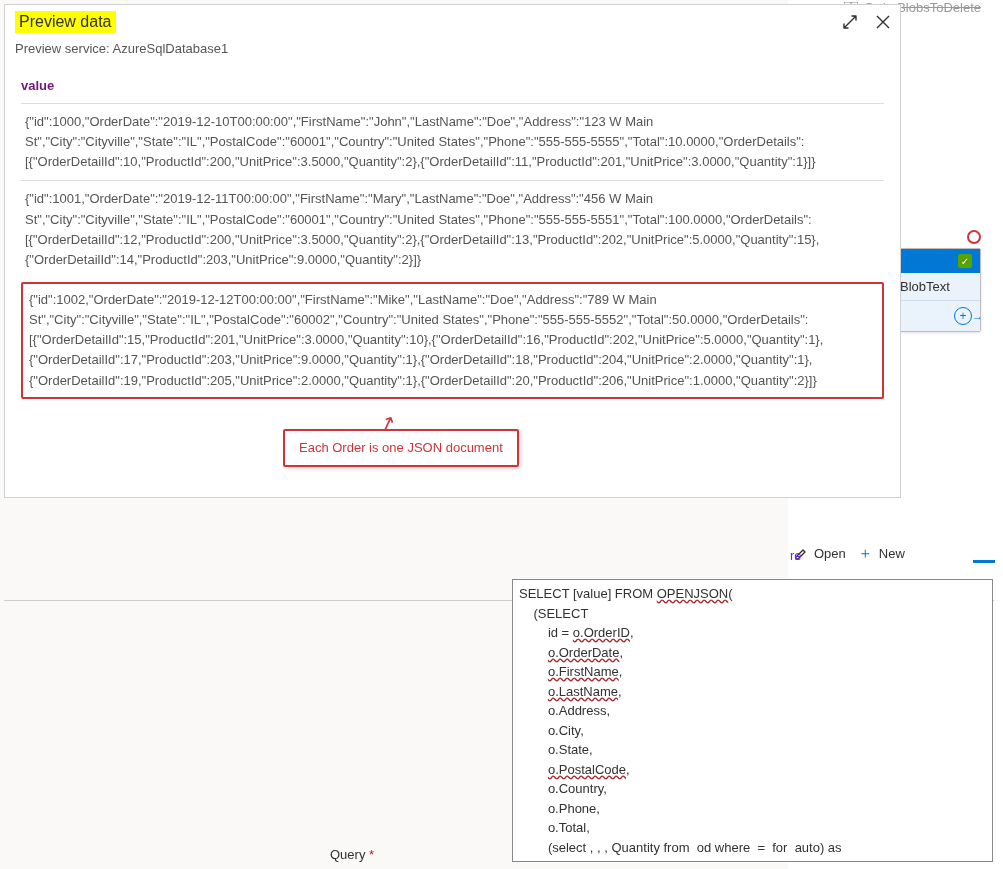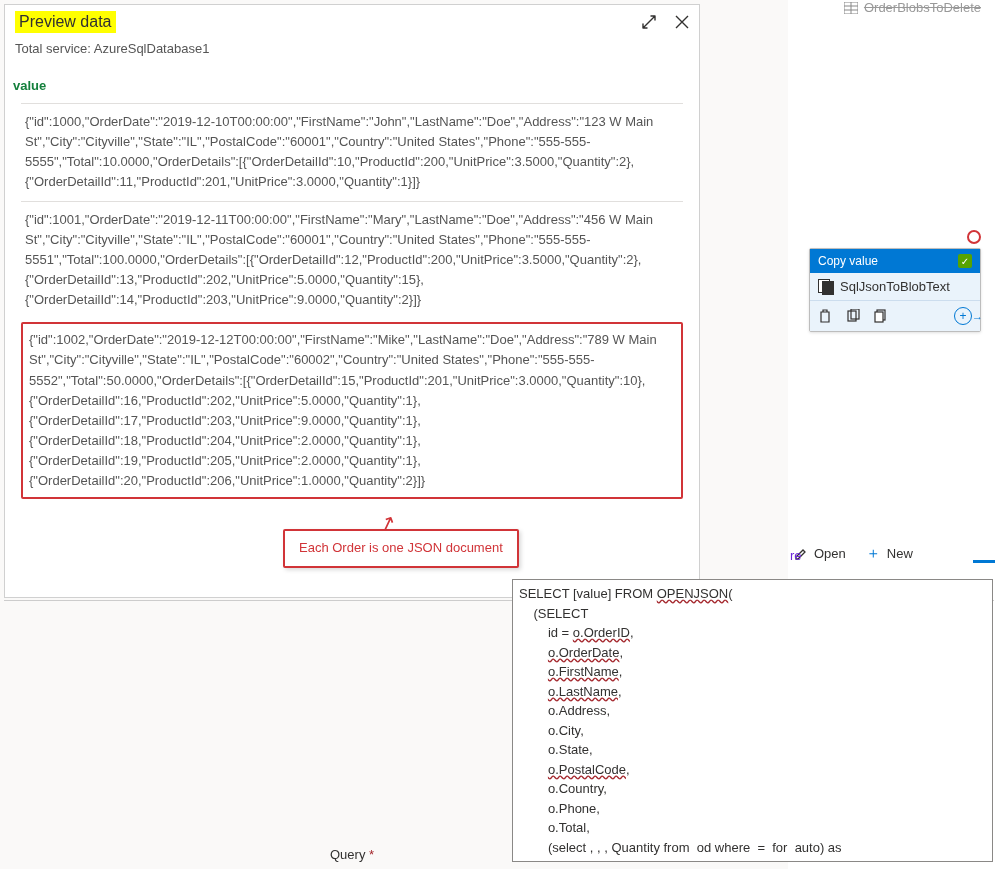--- a/index.html
+++ b/index.html
@@ -10,21 +10,21 @@
     color: #323130;
     background: #faf9f8;
     width: 1003px;
     height: 869px;
     overflow: hidden;
     position: relative;
   }
   .panel {
     position: absolute;
     left: 4px; top: 4px;
-    width: 696px; 
+    width: 897px; 
     background: #fff;
     border: 1px solid #d0d0d0;
   }
   .panel-header {
     display: flex;
     align-items: center;
     padding: 6px 10px 0 10px;
   }
   .panel-title {
     font-size: 16px;
@@ -40,24 +40,24 @@
     font-size: 16px;
     align-items: center;
   }
   .panel-icons span { cursor: pointer; }
   .panel-sub {
     padding: 8px 10px 12px 10px;
     color: #555;
     font-size: 13px;
   }
   .col-header {
-    margin: 0 4px;
+    margin: 0 12px;
     padding: 10px 4px;
     font-weight: 600;
-    color: #15803d;
+    color: #701a75;
   }
   .row {
     margin: 0 16px;
     padding: 8px 4px;
     border-top: 1px solid #e1dfdd;
     color: #555;
     line-height: 1.55;
     font-size: 13px;
     word-wrap: break-word;
   }
@@ -168,21 +168,21 @@
     position: relative;
   }
   .plus-circle::after {
     content:"→"; position:absolute; right:-12px; font-size:11px; color:#0078d4;
   }
   
   .tool-bar {
     position: absolute;
     left: 790px; top: 538px;
     width: 200px;
-    display: flex; gap: 20px; align-items:center;
+    display: flex; gap: 12px; align-items:center;
     padding: 6px 4px;
     border-bottom: 2px solid #0078d4;
     border-bottom-width: 0;
   }
   .tool-btn {
     display:flex; align-items:center; gap:6px; color:#323130; font-size:13px; cursor:pointer;
   }
   .tool-bar-underline {
     position:absolute; left:973px; top:560px; width:22px; height:3px; background:#0078d4;
   }
@@ -302,21 +302,21 @@
             <path d="M2 14 L8 8 M14 2 L8 8 M2 14 L2 10 M2 14 L6 14 M14 2 L10 2 M14 2 L14 6" stroke="#323130" stroke-width="1.4" fill="none" stroke-linecap="round"></path>
           </svg>
       </span>
       <span>
         <svg width="14" height="14" viewBox="0 0 14 14">
             <path d="M1 1 L13 13 M13 1 L1 13" stroke="#323130" stroke-width="1.4"></path>
           </svg>
       </span>
     </div>
   </div>
-  <div class="panel-sub">Total service: AzureSqlDatabase1</div>
+  <div class="panel-sub">Preview service: AzureSqlDatabase1</div>
   <div class="col-header">value</div>
   <div class="row">{"id":1000,"OrderDate":"2019-12-10T00:00:00","FirstName":"John","LastName":"Doe","Address":"123 W Main St","City":"Cityville","State":"IL","PostalCode":"60001","Country":"United States","Phone":"555-555-5555","Total":10.0000,"OrderDetails":[{"OrderDetailId":10,"ProductId":200,"UnitPrice":3.5000,"Quantity":2},{"OrderDetailId":11,"ProductId":201,"UnitPrice":3.0000,"Quantity":1}]}</div>
   <div class="row">{"id":1001,"OrderDate":"2019-12-11T00:00:00","FirstName":"Mary","LastName":"Doe","Address":"456 W Main St","City":"Cityville","State":"IL","PostalCode":"60001","Country":"United States","Phone":"555-555-5551","Total":100.0000,"OrderDetails":[{"OrderDetailId":12,"ProductId":200,"UnitPrice":3.5000,"Quantity":2},{"OrderDetailId":13,"ProductId":202,"UnitPrice":5.0000,"Quantity":15},{"OrderDetailId":14,"ProductId":203,"UnitPrice":9.0000,"Quantity":2}]}</div>
   <div class="row highlighted">{"id":1002,"OrderDate":"2019-12-12T00:00:00","FirstName":"Mike","LastName":"Doe","Address":"789 W Main St","City":"Cityville","State":"IL","PostalCode":"60002","Country":"United States","Phone":"555-555-5552","Total":50.0000,"OrderDetails":[{"OrderDetailId":15,"ProductId":201,"UnitPrice":3.0000,"Quantity":10},{"OrderDetailId":16,"ProductId":202,"UnitPrice":5.0000,"Quantity":1},{"OrderDetailId":17,"ProductId":203,"UnitPrice":9.0000,"Quantity":1},{"OrderDetailId":18,"ProductId":204,"UnitPrice":2.0000,"Quantity":1},{"OrderDetailId":19,"ProductId":205,"UnitPrice":2.0000,"Quantity":1},{"OrderDetailId":20,"ProductId":206,"UnitPrice":1.0000,"Quantity":2}]}</div>
   <div class="callout-wrap">
     <div class="callout-arrow">↗</div>
     <div class="callout-box">
       <span>Each Order is one JSON document</span>
     </div>
   </div>

